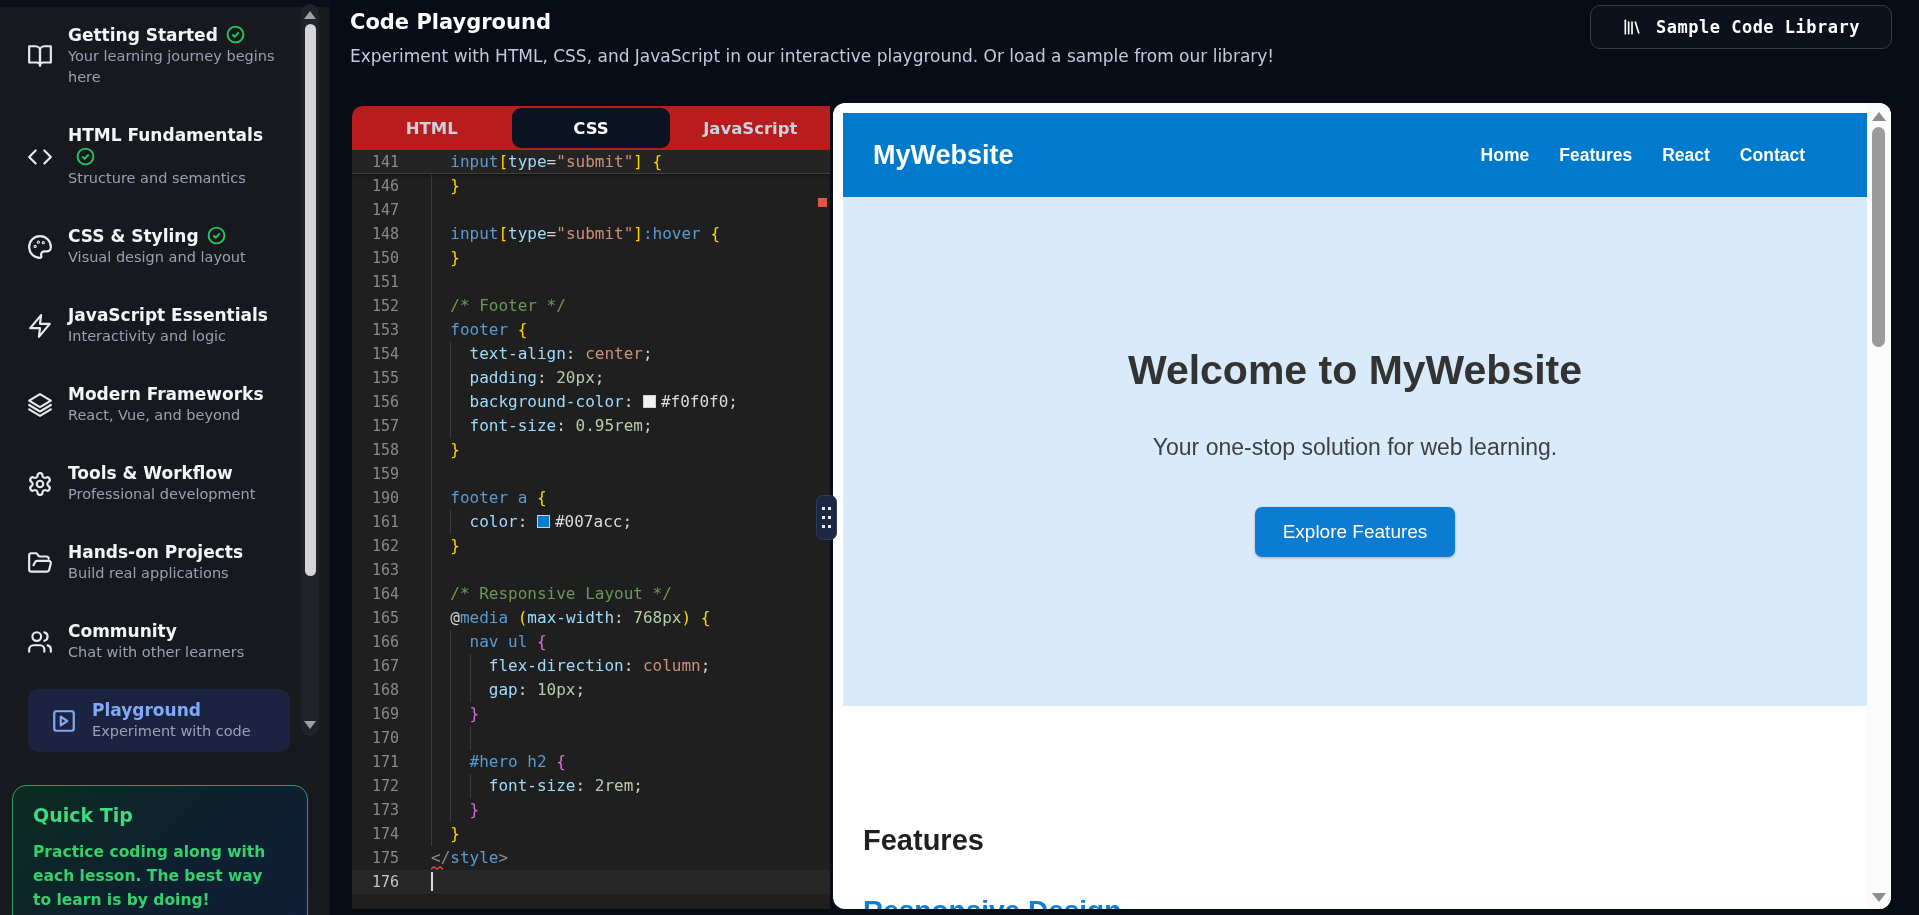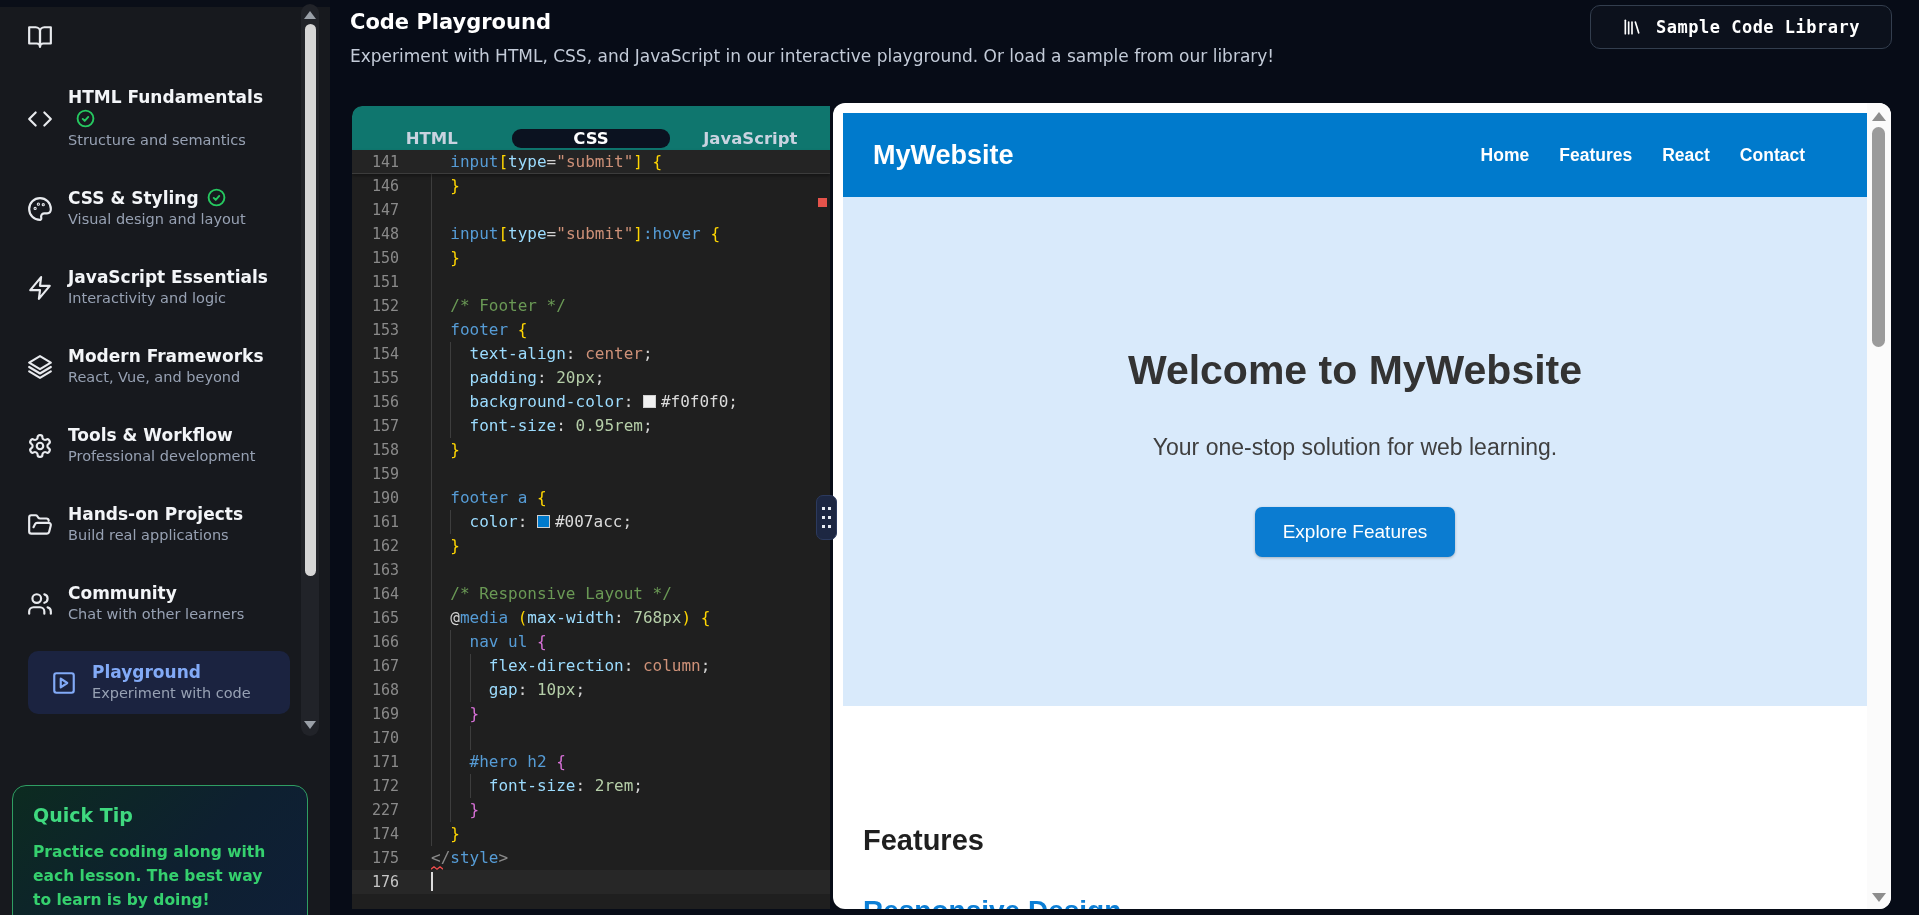--- a/index.html
+++ b/index.html
@@ -35,21 +35,21 @@
   .qt-title { font-size:19px; font-weight:bold; color:#3fd97f; margin-bottom:14px; }
   .qt-body { font-size:15.5px; font-weight:bold; color:#35d06e; line-height:1.55; width:240px; }
 
   
   .main-title { position:absolute; left:350px; top:10px; font-size:21px; font-weight:bold; color:#ffffff; }
   .main-sub { position:absolute; left:350px; top:46px; font-size:17px; color:#c3cbd8; }
   .lib-btn { position:absolute; left:1590px; top:5px; width:302px; height:44px; border:1px solid #333e4e; border-radius:10px; background:#0c111c; color:#fff; display:flex; align-items:center; justify-content:center; gap:14px; cursor:pointer; font-family:"DejaVu Sans Mono", monospace; font-weight:bold; font-size:17px; letter-spacing:0.5px; }
 
   
   .editor { position:absolute; left:352px; top:106px; width:478px; height:803px; background:#1f1f1f; border-radius:10px 0 0 0; overflow:hidden; }
-  .tabbar { height:44px; background:#0f766e; display:flex; border-radius:10px 0 0 0;align-items:flex-end; }
+  .tabbar { height:44px; background:#b91c1c; display:flex; border-radius:10px 0 0 0; }
   .tab { flex:1; display:flex; align-items:center; justify-content:center; font-size:16.5px; font-weight:bold; color:#c9d3e0; border-radius:9px; margin:2px 1px; cursor:pointer; }
   .tab.active { background:#0b1220; color:#ffffff; }
 
   .code-area { position:relative; height:759px; font-family:"DejaVu Sans Mono", monospace; }
   .code-row { display:flex; height:24px; position:relative; }
   .code-row.sticky { background:#242424; border-bottom:1px solid #3c3c3c; box-shadow:0 2px 3px rgba(0,0,0,.35); z-index:2; }
   .code-row.cur { background:rgba(255,255,255,0.04); }
   .gutter { flex:0 0 68px; text-align:right; padding-right:21px; font-size:15px; line-height:24px; color:#8a8a8a; }
   .code-row.cur .gutter { color:#c6c6c6; }
   .code-pre { position:relative; flex:1; white-space:pre; font-size:16px; line-height:24px; color:#d4d4d4; padding-left:11px; cursor:text; }
@@ -93,20 +93,24 @@
 <div class="sidebar">
   <div class="sidebar-topstrip"></div>
   <div class="sb-items" id="sb-items">
       <div class="sb-item">
         <span class="sb-icon">
           <svg width="26" height="26" viewBox="0 0 24 24" fill="none" stroke="currentColor" stroke-width="2" stroke-linecap="round" stroke-linejoin="round">
             <path d="M2 3h6a4 4 0 0 1 4 4v14a3 3 0 0 0-3-3H2z"></path>
             <path d="M22 3h-6a4 4 0 0 0-4 4v14a3 3 0 0 1 3-3h7z"></path>
           </svg>
         </span>
+        <span class="sb-text"><span class="sb-title">Getting Started<svg class="check" width="19" height="19" viewBox="0 0 24 24" fill="none" stroke="#26c860" stroke-width="2.4" stroke-linecap="round" stroke-linejoin="round">
+              <circle cx="12" cy="12" r="10"></circle>
+              <path d="m8.5 12.5 2.5 2.5 4.5-5"></path>
+            </svg></span><div class="sb-sub">Your learning journey begins here</div></span>
       </div>
       <div class="sb-item">
         <span class="sb-icon">
           <svg width="26" height="26" viewBox="0 0 24 24" fill="none" stroke="currentColor" stroke-width="2" stroke-linecap="round" stroke-linejoin="round">
             <polyline points="16 18 22 12 16 6"></polyline>
             <polyline points="8 6 2 12 8 18"></polyline>
           </svg>
         </span>
         <span class="sb-text"><span class="sb-title">HTML Fundamentals<svg class="check" width="19" height="19" viewBox="0 0 24 24" fill="none" stroke="#26c860" stroke-width="2.4" stroke-linecap="round" stroke-linejoin="round">
               <circle cx="12" cy="12" r="10"></circle>
@@ -319,21 +323,21 @@
       </div>
       <div class="code-row">
         <div class="gutter">171</div>
         <pre class="code-pre"><span class="guide" style="left:11.0px"></span><span class="guide" style="left:30.3px"></span><span class="tk-pun">    </span><span class="tk-tag">#hero</span><span class="tk-pun"> </span><span class="tk-tag">h2</span><span class="tk-pun"> </span><span class="tk-b2">{</span></pre>
       </div>
       <div class="code-row">
         <div class="gutter">172</div>
         <pre class="code-pre"><span class="guide" style="left:11.0px"></span><span class="guide" style="left:30.3px"></span><span class="guide" style="left:49.5px"></span><span class="tk-pun">      </span><span class="tk-prop">font-size</span><span class="tk-pun">: </span><span class="tk-num">2rem</span><span class="tk-pun">;</span></pre>
       </div>
       <div class="code-row">
-        <div class="gutter">227</div>
+        <div class="gutter">173</div>
         <pre class="code-pre"><span class="guide" style="left:11.0px"></span><span class="guide" style="left:30.3px"></span><span class="tk-pun">    </span><span class="tk-b2">}</span></pre>
       </div>
       <div class="code-row">
         <div class="gutter">174</div>
         <pre class="code-pre"><span class="guide" style="left:11.0px"></span><span class="tk-pun">  </span><span class="tk-b1">}</span></pre>
       </div>
       <div class="code-row">
         <div class="gutter">175</div>
         <pre class="code-pre"><span class="tk-dim">&lt;/</span><span class="tk-tag">style</span><span class="tk-dim">&gt;</span><svg class="squig" width="12" height="4" viewBox="0 0 12 4">
             <polyline points="0,3.2 3,0.8 6,3.2 9,0.8 12,3.2" fill="none" stroke="#f14c4c" stroke-width="1.3"></polyline>

